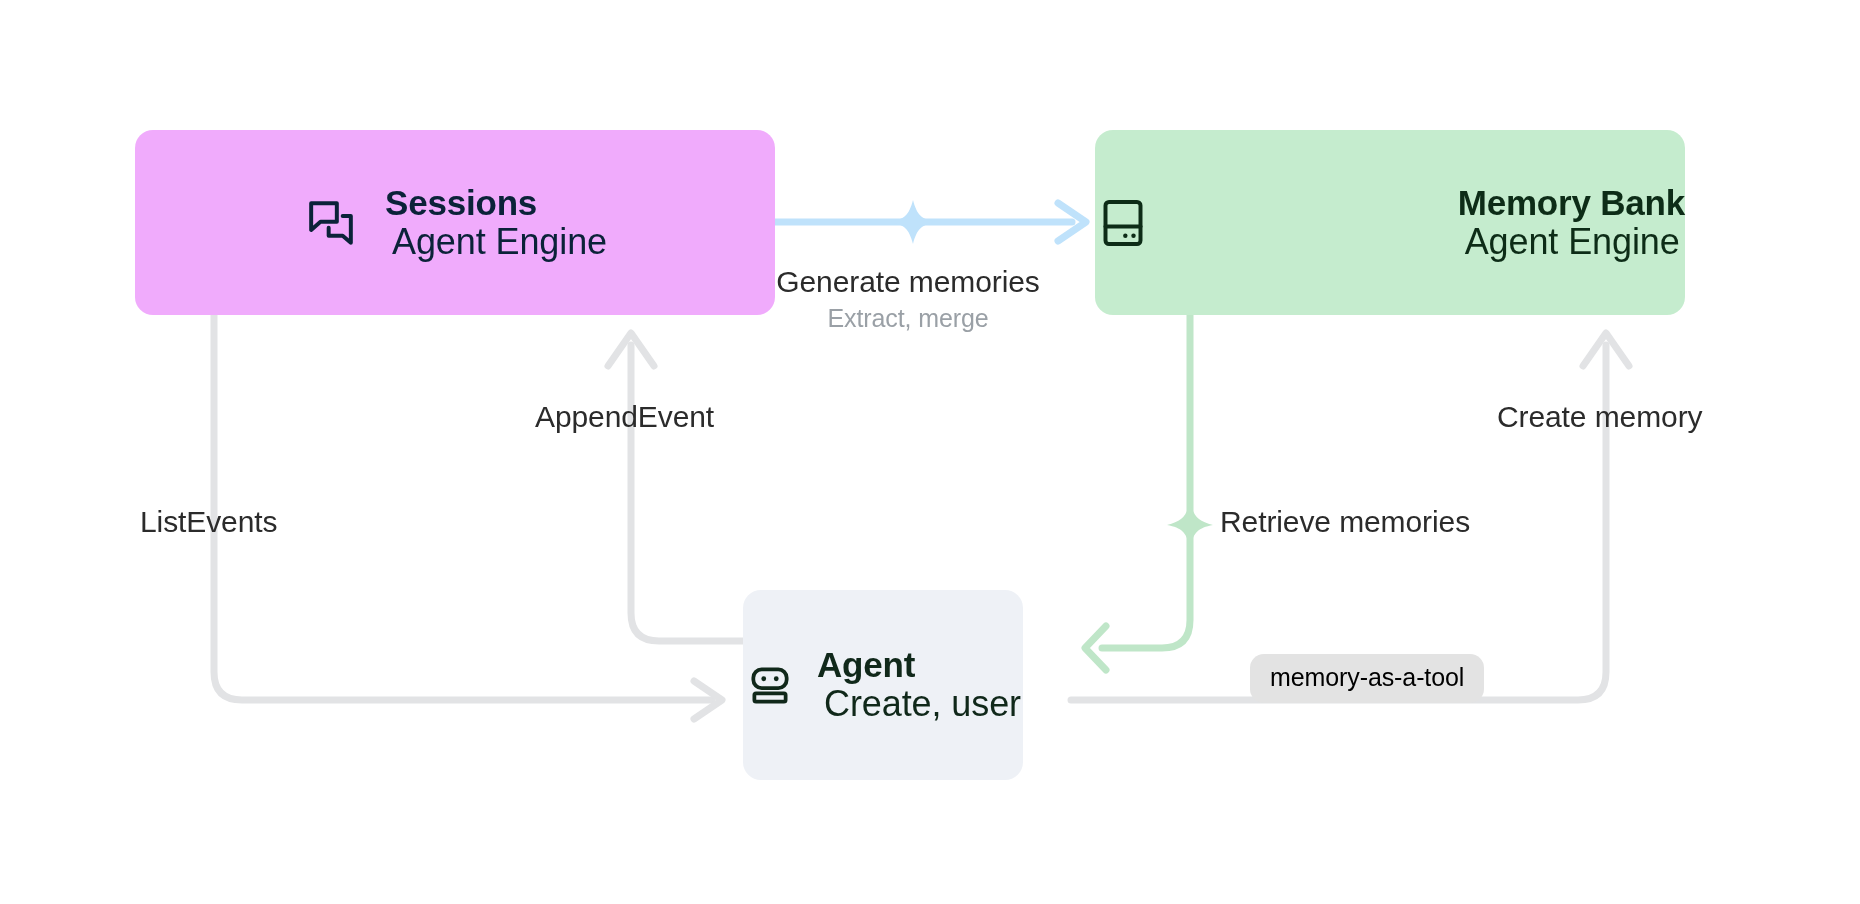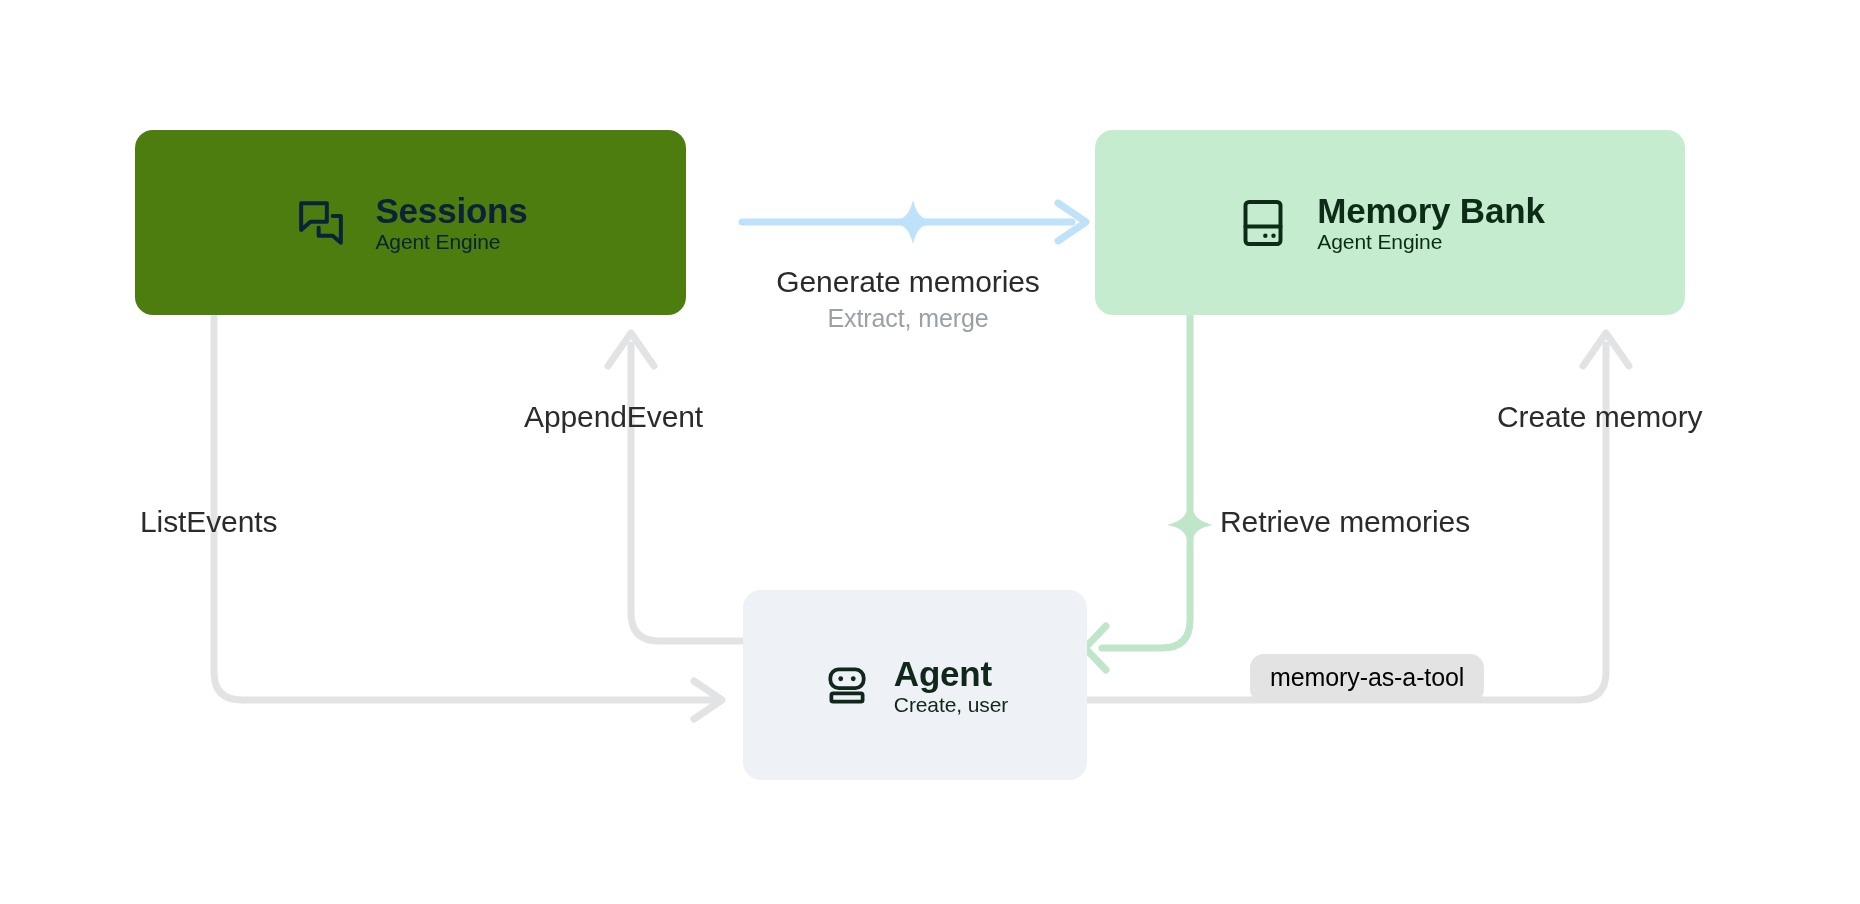--- a/index.html
+++ b/index.html
@@ -29,54 +29,55 @@
     position: absolute;
     display: flex;
     align-items: center;
     justify-content: center;
     gap: 26px;
     border-radius: 18px;
   }
   .node-icon { flex: 0 0 auto; display: block; line-height: 0; }
   .node-text { display: flex; flex-direction: column; line-height: 1.12; }
   .node-title { font-size: 35px; font-weight: 700; letter-spacing: -0.2px; }
-  .node-sub  { font-size: 21px; font-weight: 400; letter-spacing: -0.1px; }
+  .node-sub  { font-size: 36px; font-weight: 400; letter-spacing: -0.1px; margin-left: 7px; }
 
   #node-sessions {
-    left: 135px; top: 130px; width: 551px; height: 185px;
-    background: #4d7c0f;
+    left: 135px; top: 130px; width: 640px; height: 185px;
+    background: #f0abfc;
   }
   #node-sessions .node-title, #node-sessions .node-sub { color: #0b2239; }
 
   #node-memory {
     left: 1095px; top: 130px; width: 590px; height: 185px;
     background: #c5ecce;
+    justify-content: space-between;
   }
   #node-memory .node-title, #node-memory .node-sub { color: #0d2c17; }
 
   #node-agent {
-    left: 743px; top: 590px; width: 344px; height: 190px;
+    left: 743px; top: 590px; width: 280px; height: 190px;
     background: #eef1f6;
     gap: 22px;
   }
   #node-agent .node-title, #node-agent .node-sub { color: #10281a; }
 
   
   .label {
     position: absolute;
     color: #2b2b2b;
     font-size: 30px;
     white-space: nowrap;
     letter-spacing: -0.1px;
   }
   .label.center { text-align: center; transform: translateX(-50%); }
   .label-sub { color: #9aa0a6; font-size: 25px; margin-top: 5px; }
 
   #lbl-generate { left: 908px; top: 265px; }
-  #lbl-append   { left: 524px; top: 400px; text-align: center; }
+  #lbl-append   { left: 535px; top: 400px; text-align: center; }
   #lbl-list     { left: 140px; top: 505px; }
   #lbl-create   { left: 1497px; top: 400px; }
   #lbl-retrieve { left: 1220px; top: 505px; }
 
   
   #badge-tool {
     position: absolute;
     left: 1250px; top: 654px;
     background: #e3e3e3;
     color: #000000;

